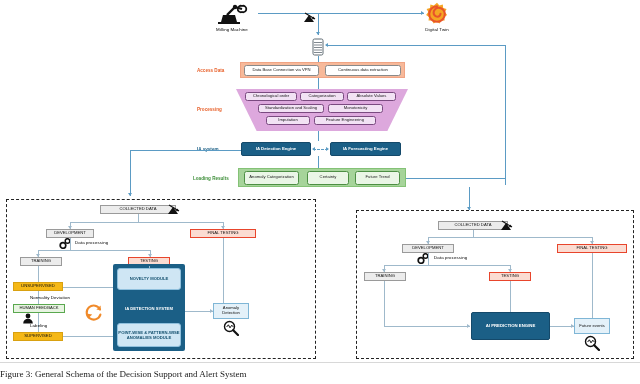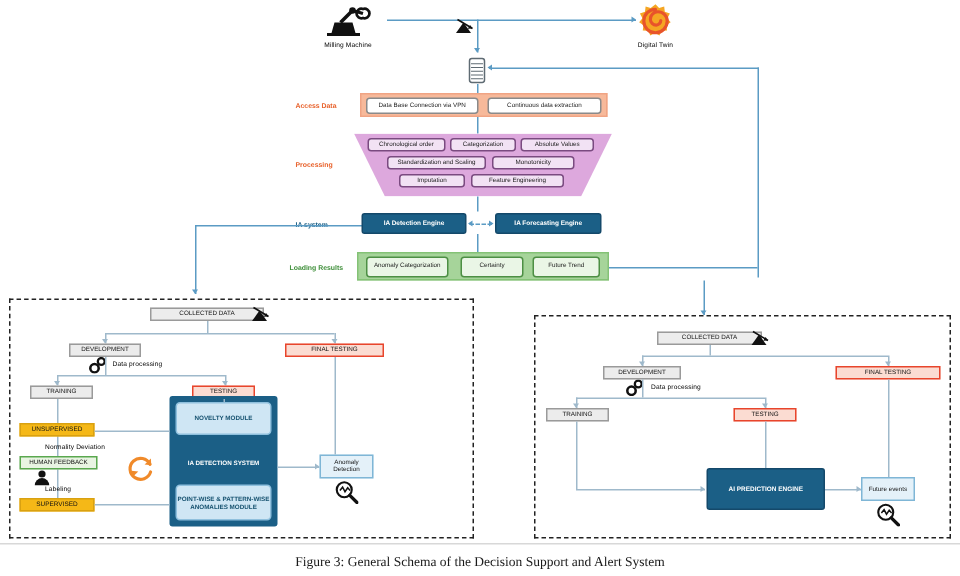--- a/index.html
+++ b/index.html
@@ -134,21 +134,20 @@
     font-size: 4.2px;
     font-weight: bold;
     text-align: center;
     line-height: 1.25;
     width: 100%;
   }
 
   .caption {
     position: absolute;
     left: 0; right: 0;
-    text-align: center;
     font-family: "Liberation Serif", serif;
     font-size: 9px;
     color: #1a1a1a;
   }
 
   .icon { position: absolute; }
   .footer-rule { position:absolute; left:0; width:640px; height:1px; background:#d8d8d8; }
 </style>
 </head>
 <body>

